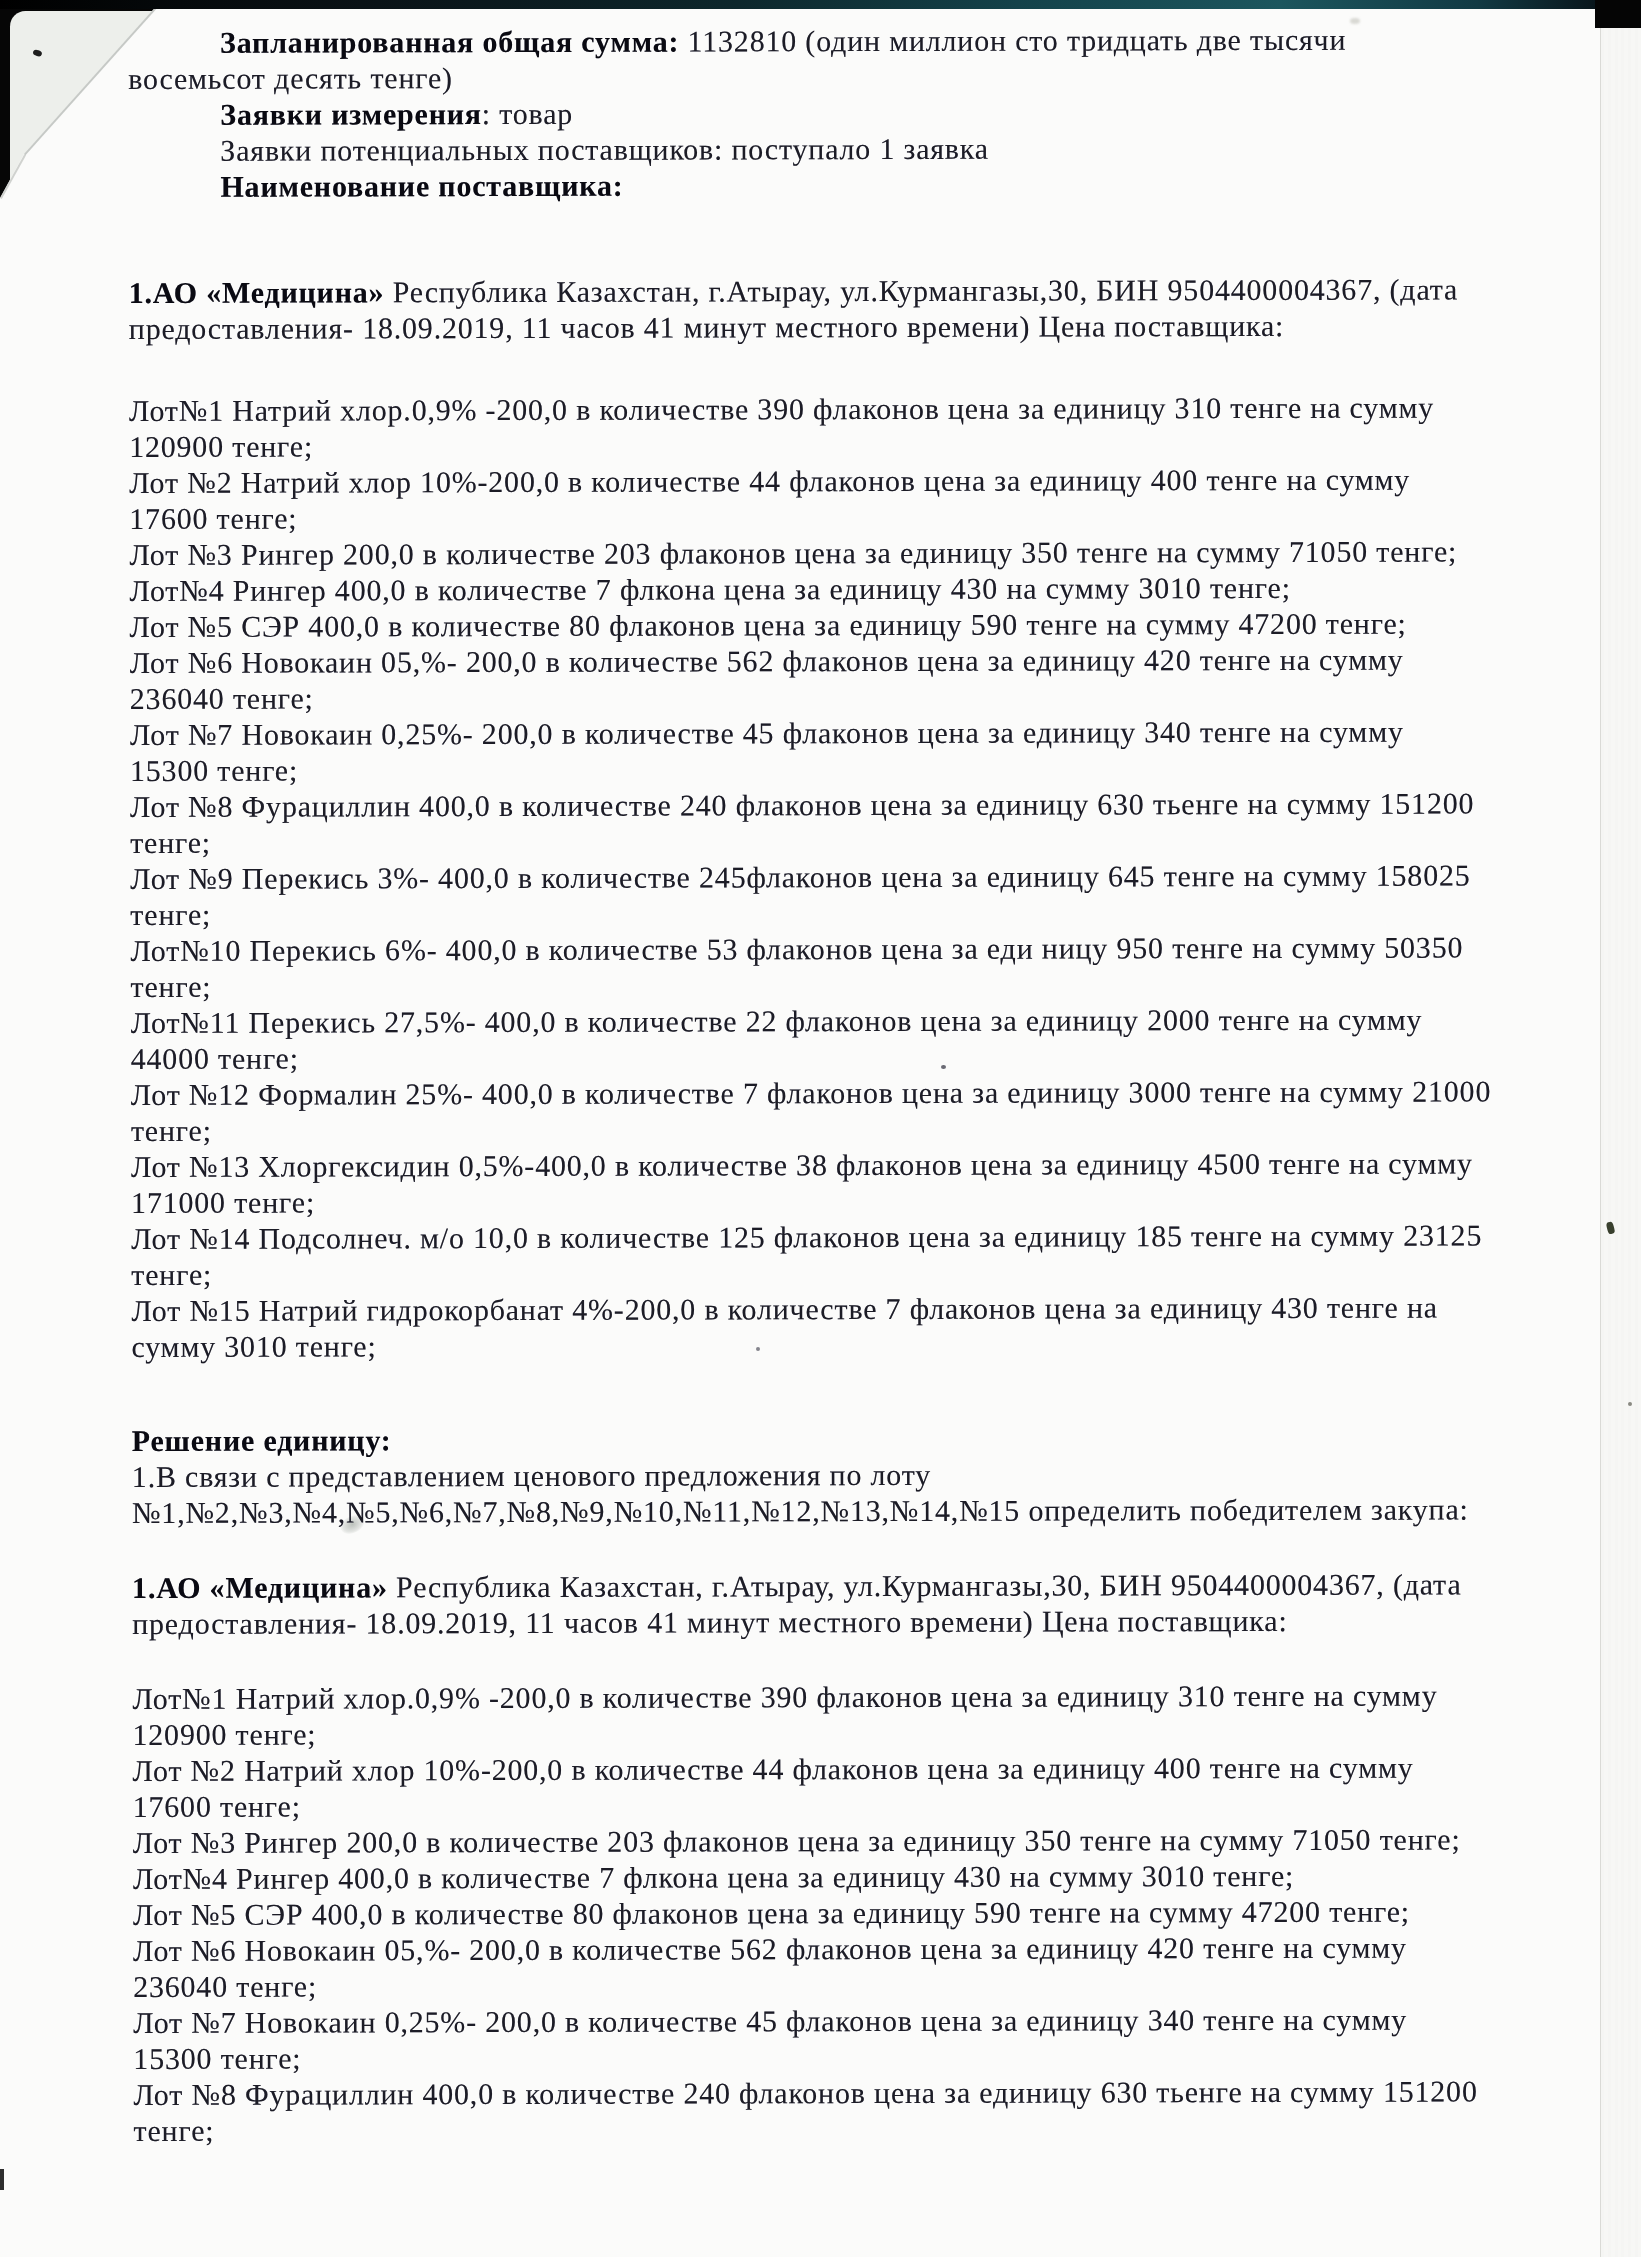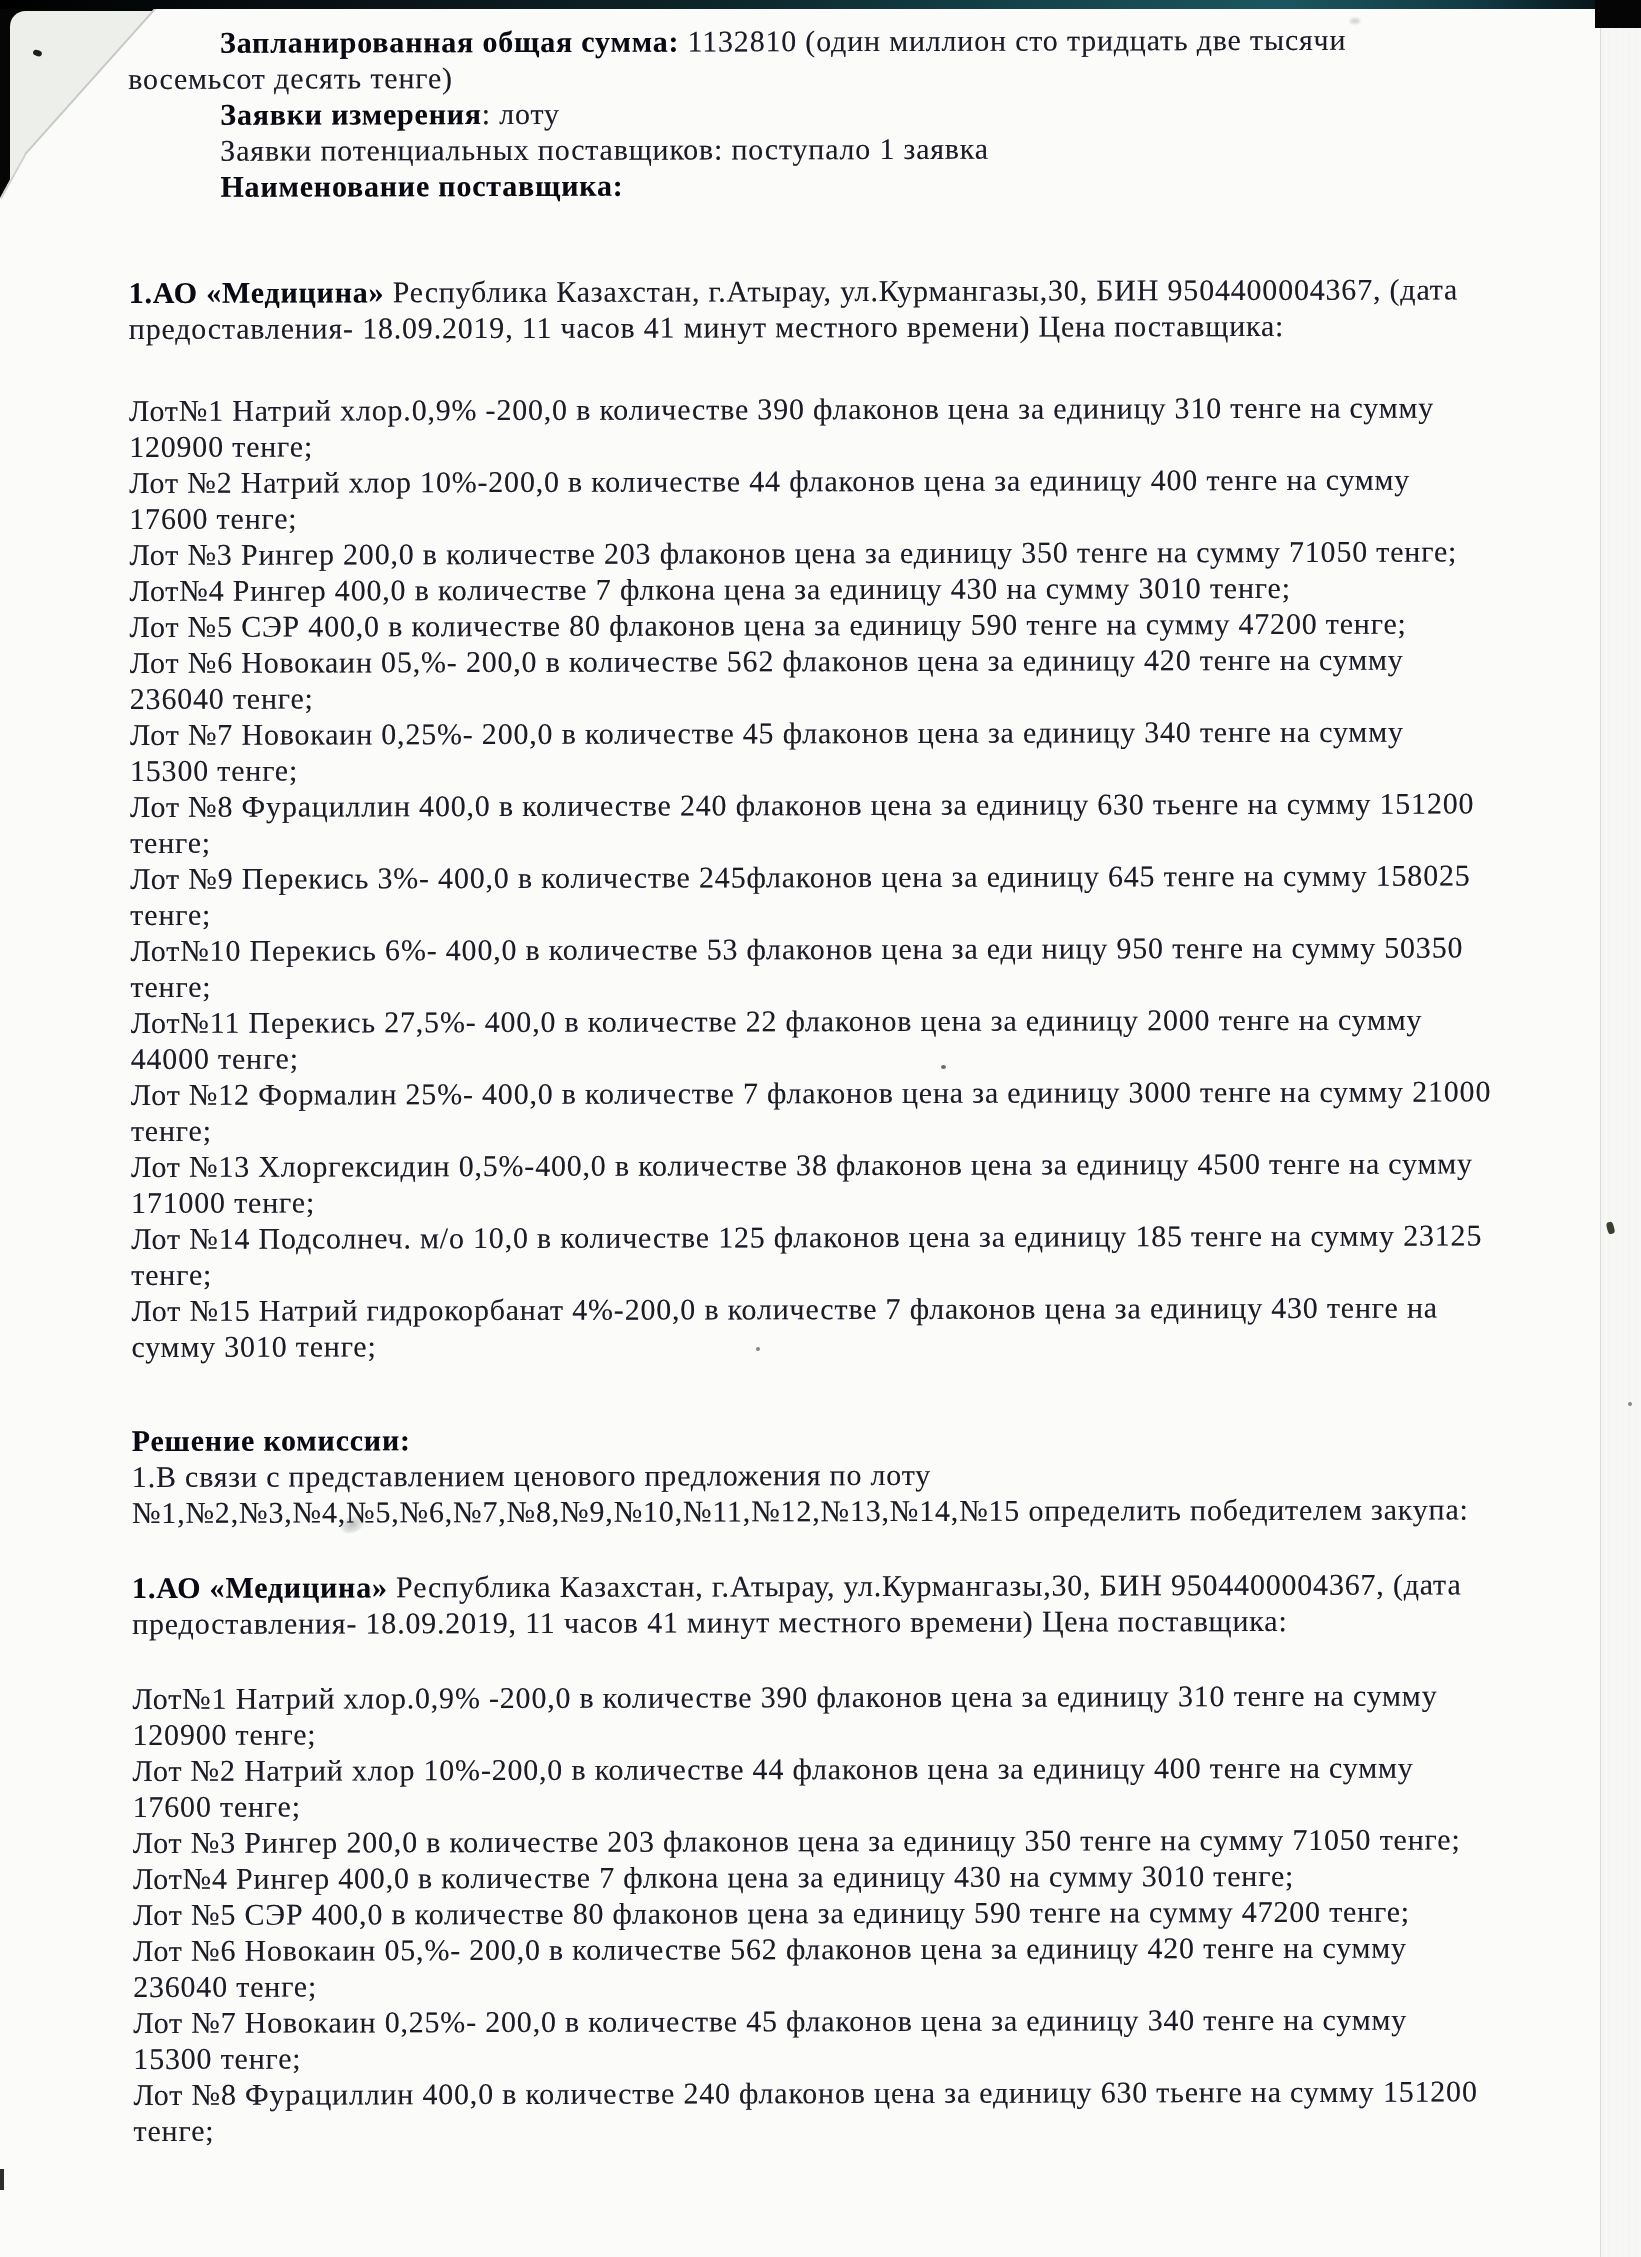--- a/index.html
+++ b/index.html
@@ -94,21 +94,21 @@
   <div class="speck speck-right2"></div>
   <div class="speck ghost-top"></div>
   <div class="smudge"></div>
   <div class="edge-sliver"></div>
 
   <div class="doc">
 
     <div>
       <div class="ln indent"><b class="bld">Запланированная общая сумма:</b><span> 1132810 (один миллион сто тридцать две тысячи</span></div>
       <div class="ln">восемьсот десять тенге)</div>
-      <div class="ln indent"><b class="bld">Заявки измерения</b><span>: лоту</span></div>
+      <div class="ln indent"><b class="bld">Заявки измерения</b><span>: товар</span></div>
       <div class="ln indent">Заявки потенциальных поставщиков: поступало 1 заявка</div>
       <div class="ln indent"><b class="bld">Наименование поставщика:</b></div>
     </div>
 
     <div class="blk-supplier1">
       <div class="ln"><b class="bld">1.АО «Медицина»</b><span> Республика Казахстан, г.Атырау, ул.Курмангазы,30, БИН 9504400004367, (дата</span></div>
       <div class="ln">предоставления- 18.09.2019, 11 часов 41 минут местного времени) Цена поставщика:</div>
     </div>
 
     <div class="blk-lots">
@@ -135,21 +135,21 @@
       <div class="ln">тенге;</div>
       <div class="ln">Лот №13 Хлоргексидин 0,5%-400,0 в количестве 38 флаконов цена за единицу 4500 тенге на сумму</div>
       <div class="ln">171000 тенге;</div>
       <div class="ln">Лот №14 Подсолнеч. м/о 10,0 в количестве 125 флаконов цена за единицу 185 тенге на сумму 23125</div>
       <div class="ln">тенге;</div>
       <div class="ln">Лот №15 Натрий гидрокорбанат 4%-200,0 в количестве 7 флаконов цена за единицу 430 тенге на</div>
       <div class="ln">сумму 3010 тенге;</div>
     </div>
 
     <div class="blk-decision">
-      <div class="ln"><b class="bld">Решение комиссии:</b></div>
+      <div class="ln"><b class="bld">Решение единицу:</b></div>
       <div class="ln">1.В связи с представлением ценового предложения по лоту</div>
       <div class="ln">№1,№2,№3,№4,№5,№6,№7,№8,№9,№10,№11,№12,№13,№14,№15 определить победителем закупа:</div>
     </div>
 
     <div class="blk-supplier2">
       <div class="ln"><b class="bld">1.АО «Медицина»</b><span> Республика Казахстан, г.Атырау, ул.Курмангазы,30, БИН 9504400004367, (дата</span></div>
       <div class="ln">предоставления- 18.09.2019, 11 часов 41 минут местного времени) Цена поставщика:</div>
     </div>
 
     <div class="blk-lots2">

